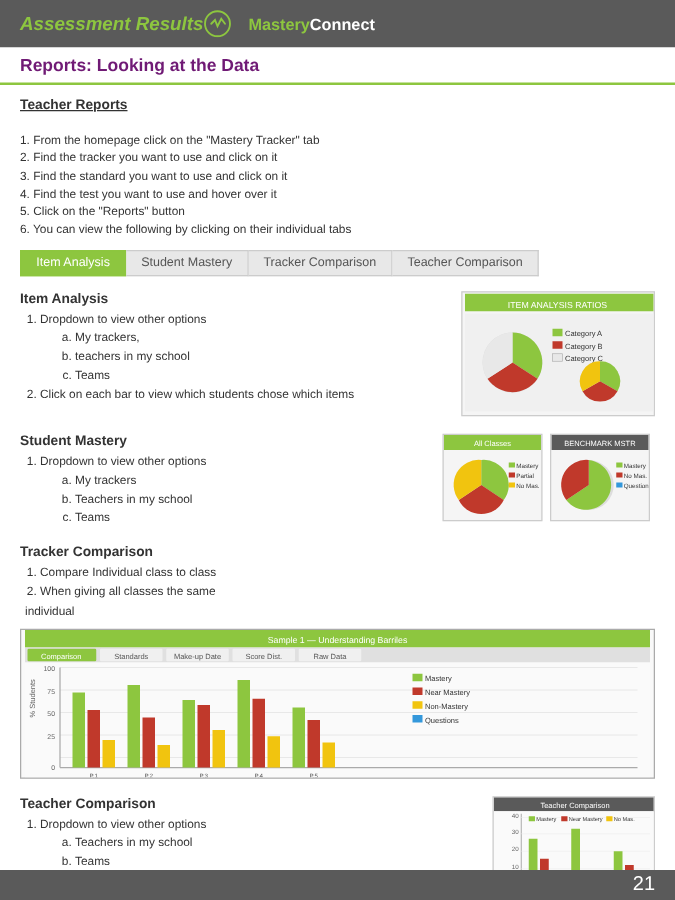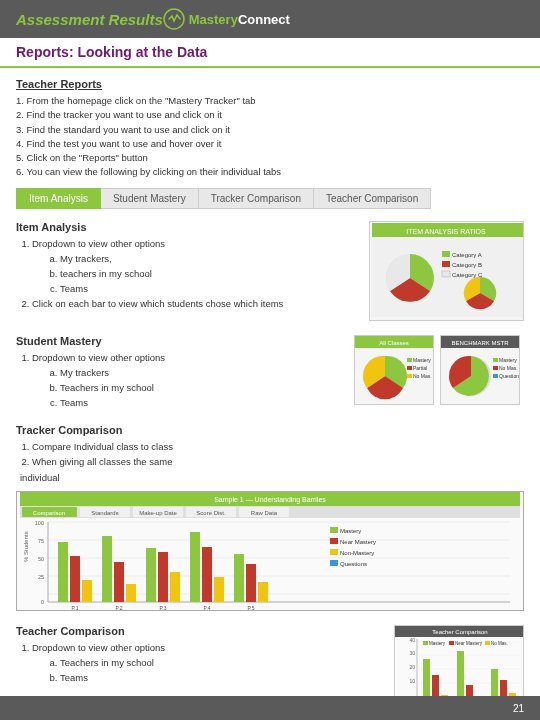--- a/index.html
+++ b/index.html
@@ -24,21 +24,21 @@
     }
     .header-title {
       color: #8dc63f;
       font-size: 15px;
       font-weight: bold;
       font-style: italic;
     }
     .logo {
       display: flex;
       align-items: center;
-      gap: 4px;
+      gap: 14px;
     }
     .logo-icon {
       width: 22px;
       height: 22px;
     }
     .logo-text {
       color: #fff;
       font-size: 13px;
       font-weight: bold;
     }
@@ -63,21 +63,21 @@
       padding: 10px 16px;
       background: #fff;
     }
 
     
     .section-title {
       font-weight: bold;
       font-size: 11px;
       text-decoration: underline;
       color: #333;
-      margin-bottom: 4px;
+      margin-bottom: 16px;
     }
     .instructions {
       font-size: 9.5px;
       color: #333;
       line-height: 1.5;
       margin-bottom: 8px;
     }
 
     
     .tabs {
@@ -210,21 +210,21 @@
       width: 540px;
       background: #5a5a5a;
       height: 24px;
       display: flex;
       align-items: center;
       justify-content: flex-end;
       padding-right: 16px;
     }
     .page-number {
       color: #fff;
-      font-size: 10px;
+      font-size: 16px;
     }
 
     
     .tracker-section {
       width: 100%;
     }
     .tracker-row {
       display: flex;
       align-items: flex-start;
       gap: 0;

